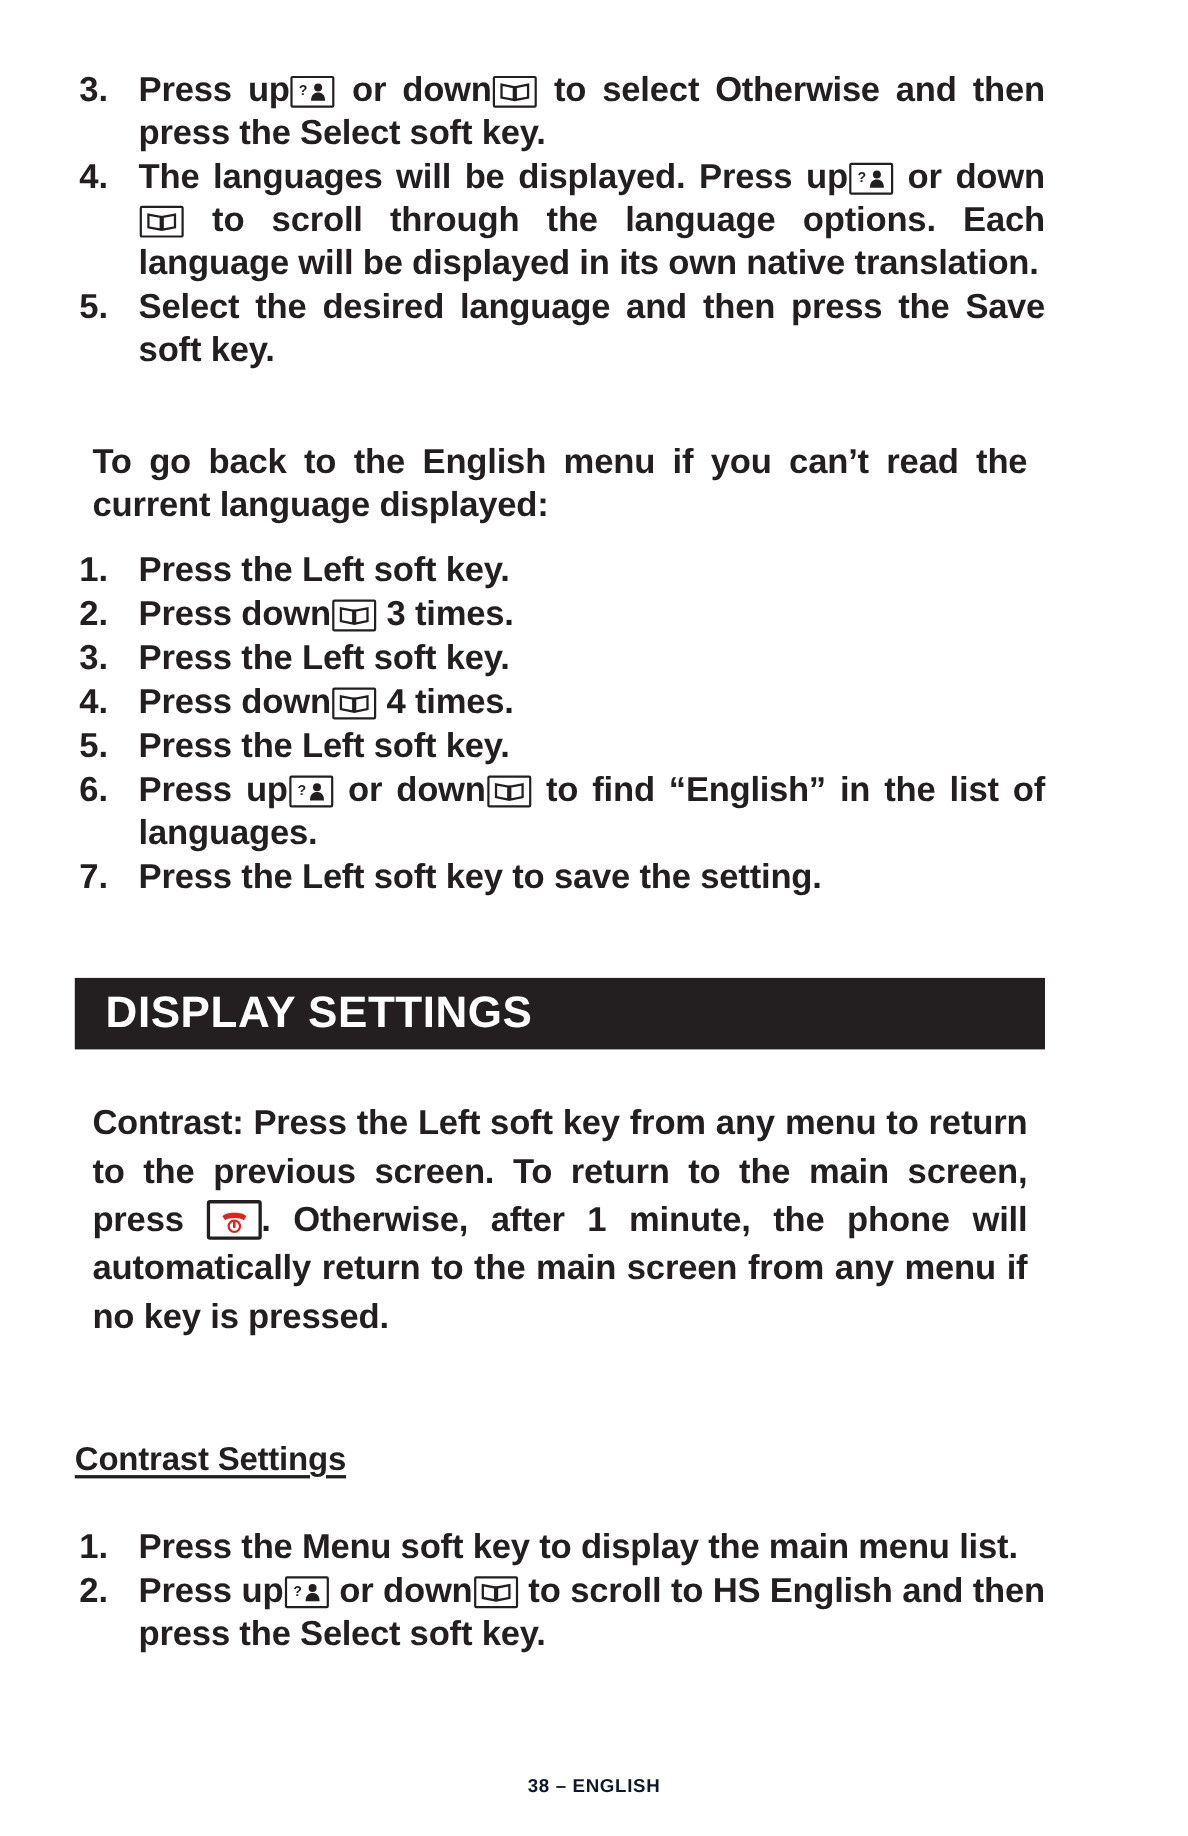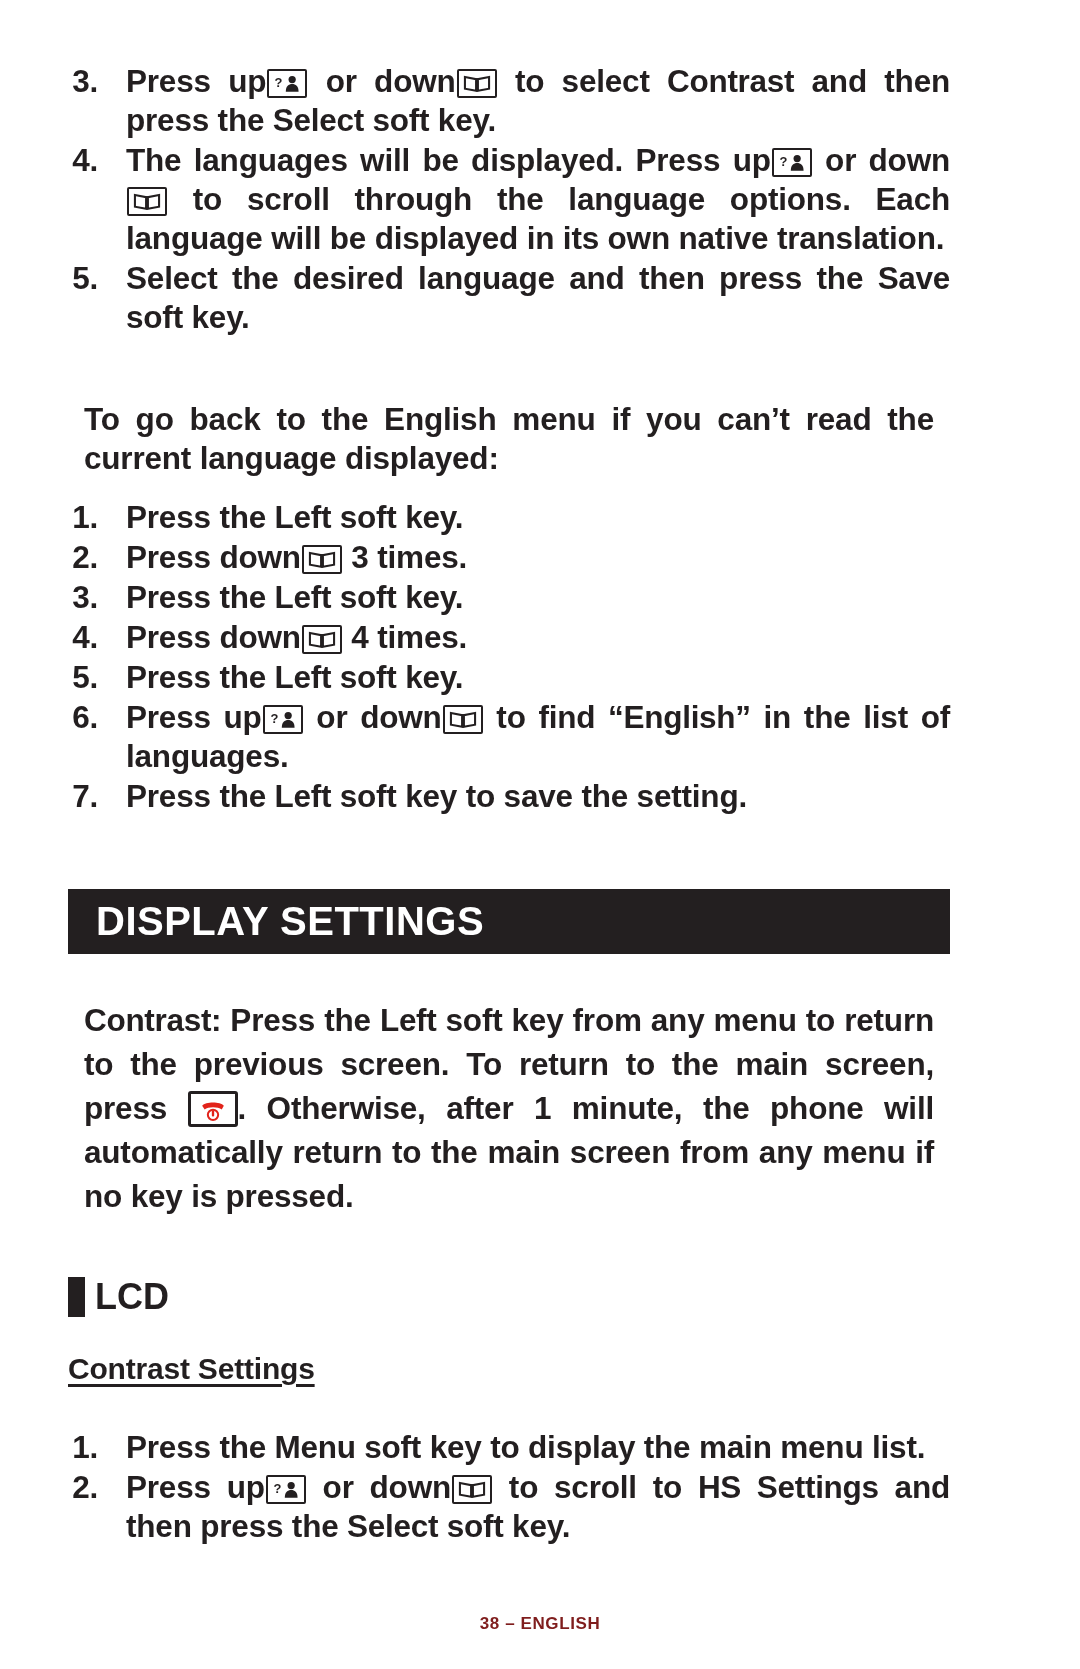--- a/index.html
+++ b/index.html
@@ -137,41 +137,41 @@
   
   .footer {
     position: absolute;
     left: 0;
     top: 1614px;
     width: 1080px;
     text-align: center;
     font-size: 17px;
     font-weight: 600;
     letter-spacing: 0.6px;
-    color: #7f1d1d;
+    color: #0f172a;
   }
 </style>
 </head>
 <body>
 
 <div class="page">
   <div class="content">
 
     <ol class="steps">
         <li>
           <span class="num">3.</span>
           <span class="txt just">Press up<span class="key"><svg viewBox="0 0 40 29" xmlns="http://www.w3.org/2000/svg">
                 <text x="10" y="18" font-family="Liberation Sans, sans-serif" font-size="15" font-weight="bold" fill="#231f20" text-anchor="middle">?</text>
                 <circle cx="26" cy="10" r="4.2" fill="#231f20"></circle>
                 <path d="M18.6 24 C18.6 17.6 22 15.2 26 15.2 C30 15.2 33.4 17.6 33.4 24 Z" fill="#231f20"></path>
               </svg></span> or down<span class="key"><svg viewBox="0 0 40 29" xmlns="http://www.w3.org/2000/svg">
                 <path d="M6 7 L19 9.5 L19 23 L6 20.5 Z" fill="none" stroke="#231f20" stroke-width="2.4"></path>
                 <path d="M34 7 L21 9.5 L21 23 L34 20.5 Z" fill="none" stroke="#231f20" stroke-width="2.4"></path>
                 <rect x="18.4" y="8.4" width="3.2" height="15" fill="#231f20"></rect>
-              </svg></span> to select <b>Contrast</b> and then press the <b>Select</b> soft key.</span>
+              </svg></span> to select <b>Otherwise</b> and then press the <b>Select</b> soft key.</span>
         </li>
         <li>
           <span class="num">4.</span>
           <span class="txt just">The languages will be displayed. Press up<span class="key"><svg viewBox="0 0 40 29" xmlns="http://www.w3.org/2000/svg">
                 <text x="10" y="18" font-family="Liberation Sans, sans-serif" font-size="15" font-weight="bold" fill="#231f20" text-anchor="middle">?</text>
                 <circle cx="26" cy="10" r="4.2" fill="#231f20"></circle>
                 <path d="M18.6 24 C18.6 17.6 22 15.2 26 15.2 C30 15.2 33.4 17.6 33.4 24 Z" fill="#231f20"></path>
               </svg></span> or down<span class="key"><svg viewBox="0 0 40 29" xmlns="http://www.w3.org/2000/svg">
                 <path d="M6 7 L19 9.5 L19 23 L6 20.5 Z" fill="none" stroke="#231f20" stroke-width="2.4"></path>
                 <path d="M34 7 L21 9.5 L21 23 L34 20.5 Z" fill="none" stroke="#231f20" stroke-width="2.4"></path>
@@ -246,24 +246,20 @@
     <div style="height:28px"></div>
 
     <p class="para" style="line-height:44px;"><b>Contrast:</b> Press the <b>Left</b> soft key from any menu to return to the previous screen.  To return to the main screen, press <span class="key-end"><svg viewBox="0 0 50 36" xmlns="http://www.w3.org/2000/svg">
             <path d="M12 14 C16 9 34 9 38 14 L35.5 18.5 C31 15 19 15 15 18.5 Z" fill="#e2231a"></path>
             <circle cx="25" cy="25" r="6.2" fill="none" stroke="#e2231a" stroke-width="2.4"></circle>
             <rect x="23.6" y="19.6" width="2.8" height="7.4" rx="1.2" fill="#e2231a"></rect>
           </svg></span>.  Otherwise, after 1 minute, the phone will automatically return to the main screen from any menu if no key is pressed.</p>
 
     <div style="height:42px"></div>
 
-    <div class="subhead">
-      <span class="sqbullet"></span>
-      <span>LCD</span>
-    </div>
 
     <div style="height:34px"></div>
 
     <div class="subsubhead">Contrast Settings</div>
 
     <div style="height:42px"></div>
 
     <ol class="steps">
         <li>
           <span class="num">1.</span>
@@ -272,21 +268,21 @@
         <li>
           <span class="num">2.</span>
           <span class="txt just">Press up<span class="key"><svg viewBox="0 0 40 29" xmlns="http://www.w3.org/2000/svg">
                 <text x="10" y="18" font-family="Liberation Sans, sans-serif" font-size="15" font-weight="bold" fill="#231f20" text-anchor="middle">?</text>
                 <circle cx="26" cy="10" r="4.2" fill="#231f20"></circle>
                 <path d="M18.6 24 C18.6 17.6 22 15.2 26 15.2 C30 15.2 33.4 17.6 33.4 24 Z" fill="#231f20"></path>
               </svg></span> or down<span class="key"><svg viewBox="0 0 40 29" xmlns="http://www.w3.org/2000/svg">
                 <path d="M6 7 L19 9.5 L19 23 L6 20.5 Z" fill="none" stroke="#231f20" stroke-width="2.4"></path>
                 <path d="M34 7 L21 9.5 L21 23 L34 20.5 Z" fill="none" stroke="#231f20" stroke-width="2.4"></path>
                 <rect x="18.4" y="8.4" width="3.2" height="15" fill="#231f20"></rect>
-              </svg></span> to scroll to <b>HS Settings</b> and then press the <b>Select</b> soft key.</span>
+              </svg></span> to scroll to <b>HS English</b> and then press the <b>Select</b> soft key.</span>
         </li>
       </ol>
 
   </div>
 
   <div class="footer">
     <span>38 – ENGLISH</span>
   </div>
 </div>
 

